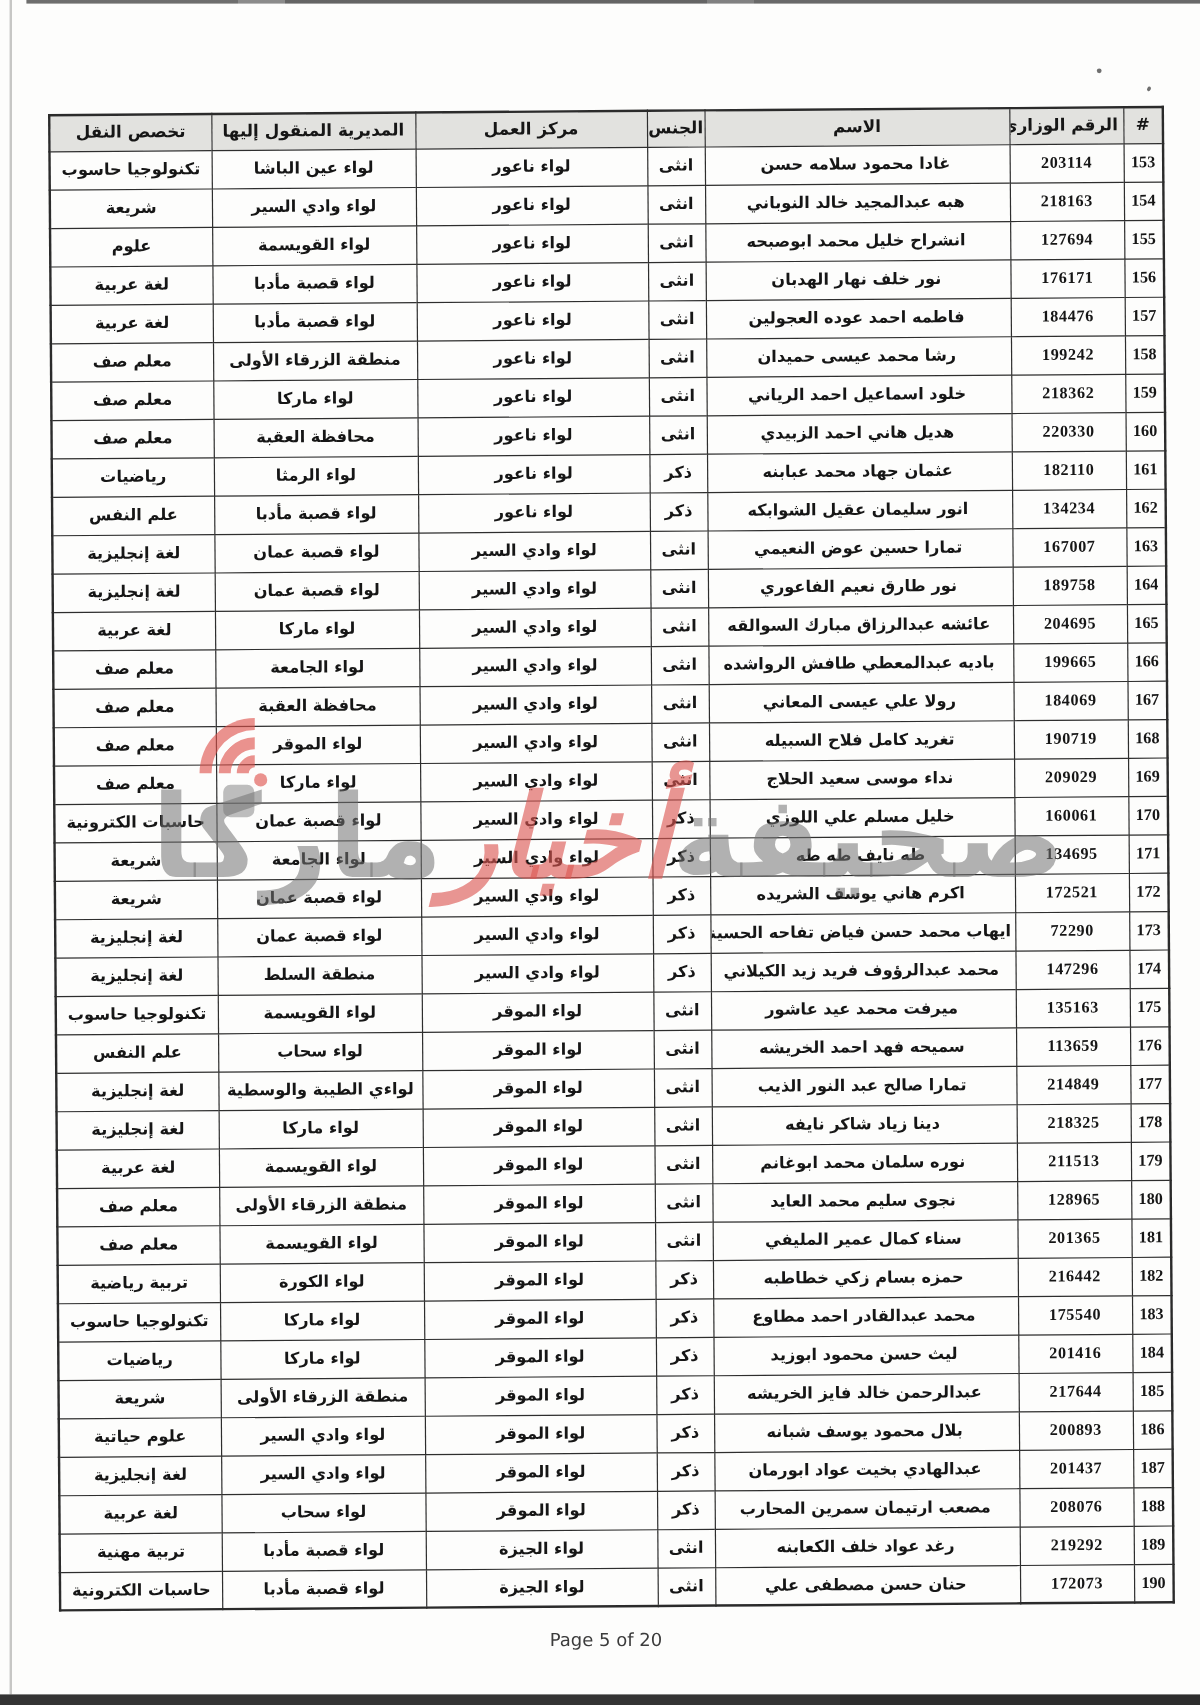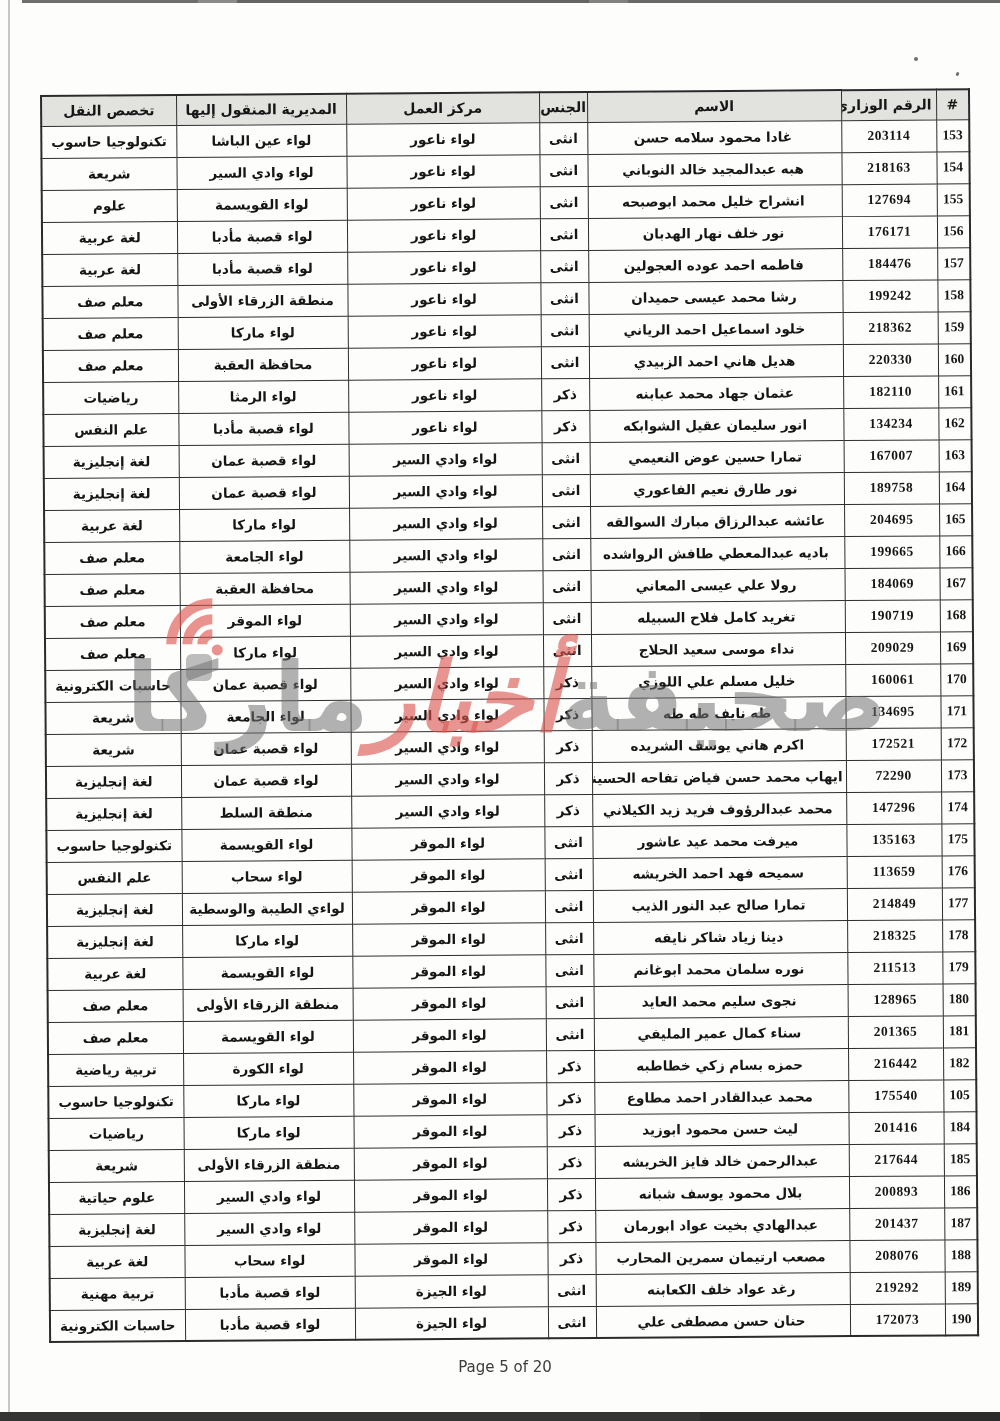--- a/index.html
+++ b/index.html
@@ -389,21 +389,21 @@
         <tr>
     <td class="c-num">182</td>
     <td class="c-id">216442</td>
     <td class="c-name">حمزه بسام زكي خطاطبه</td>
     <td class="c-gender">ذكر</td>
     <td class="c-center">لواء الموقر</td>
     <td class="c-dir">لواء الكورة</td>
     <td class="c-spec">تربية رياضية</td>
   </tr>
         <tr>
-    <td class="c-num">105</td>
+    <td class="c-num">183</td>
     <td class="c-id">175540</td>
     <td class="c-name">محمد عبدالقادر احمد مطاوع</td>
     <td class="c-gender">ذكر</td>
     <td class="c-center">لواء الموقر</td>
     <td class="c-dir">لواء ماركا</td>
     <td class="c-spec">تكنولوجيا حاسوب</td>
   </tr>
         <tr>
     <td class="c-num">184</td>
     <td class="c-id">201416</td>

